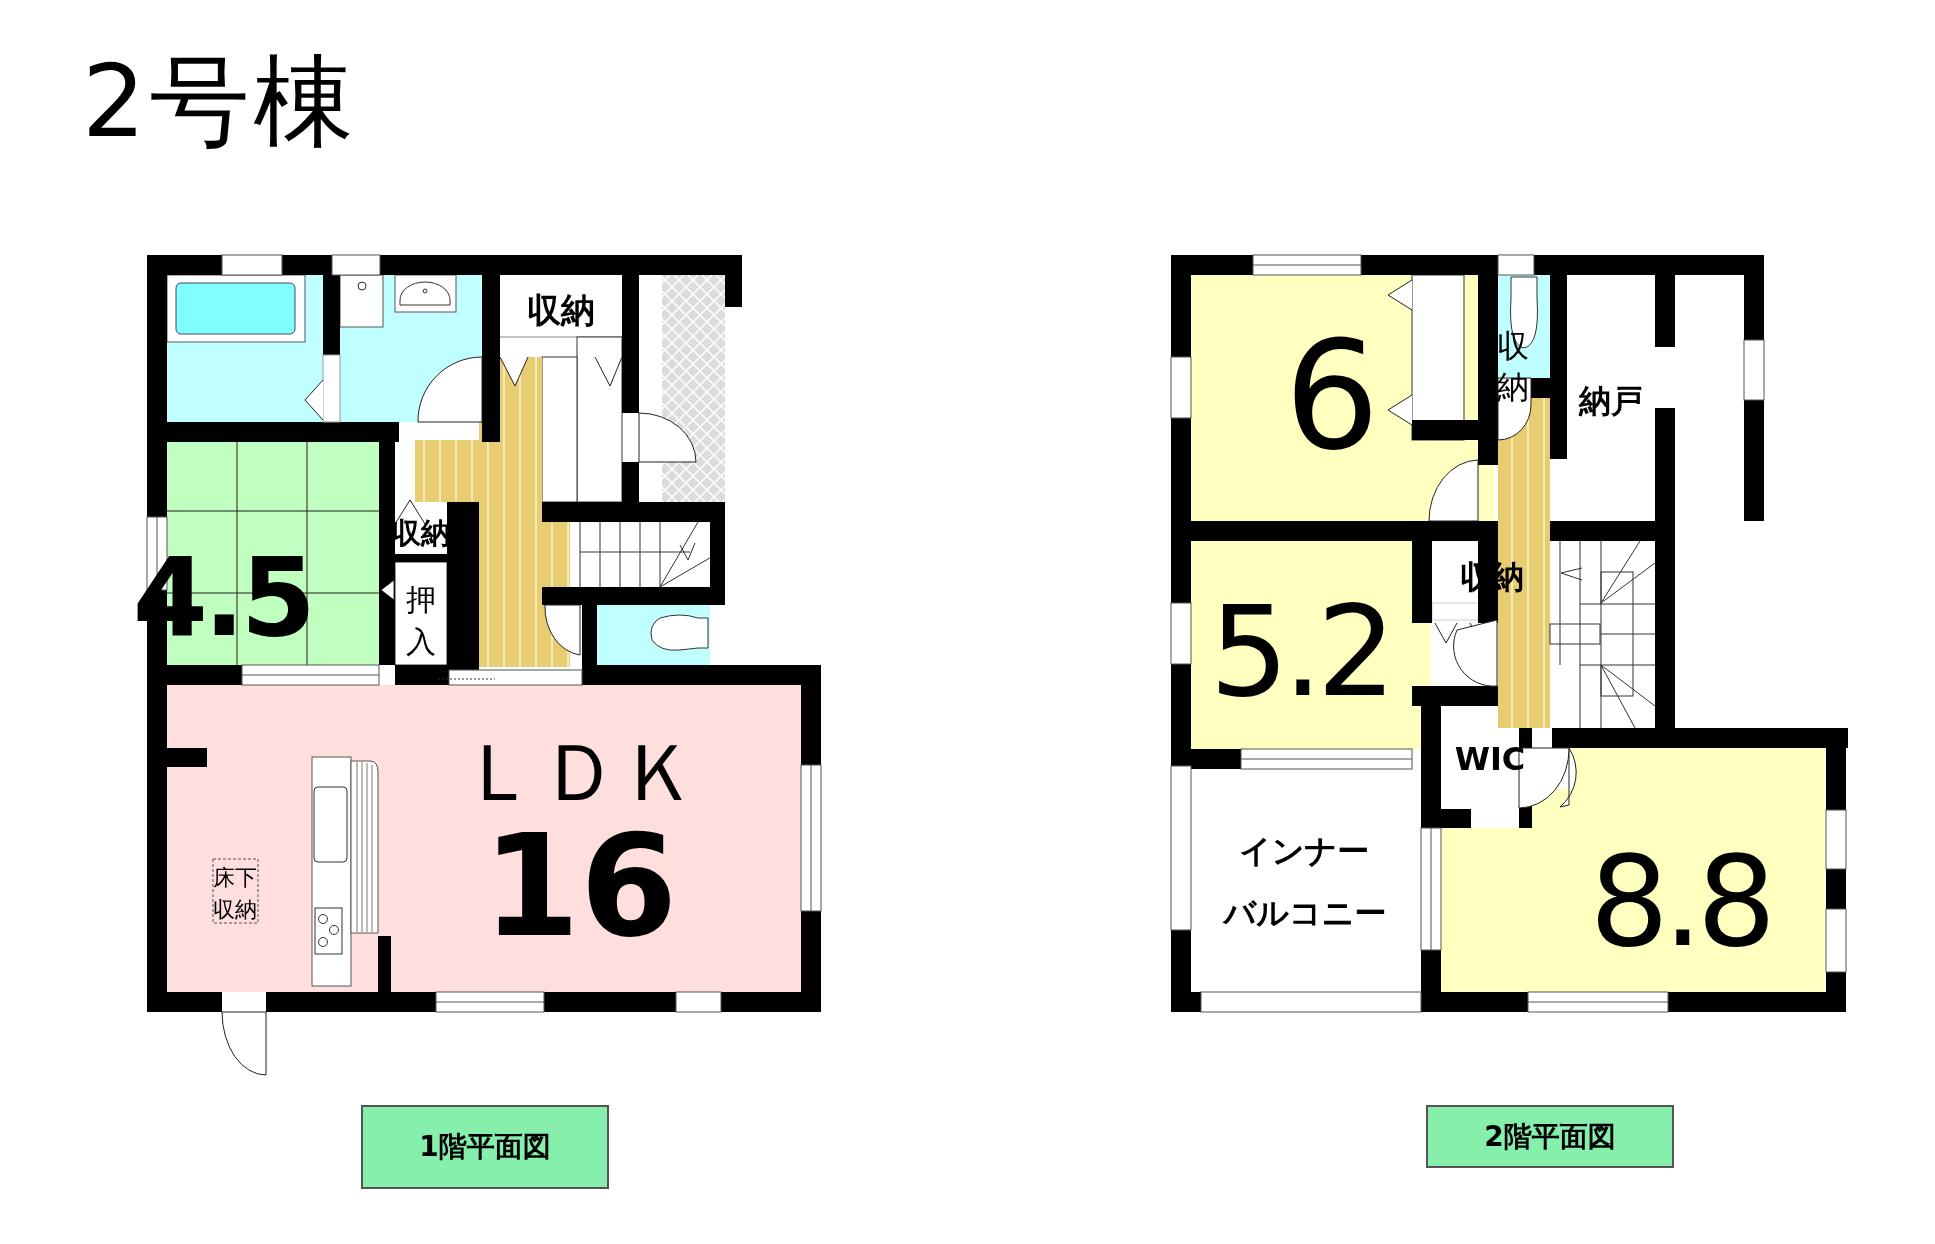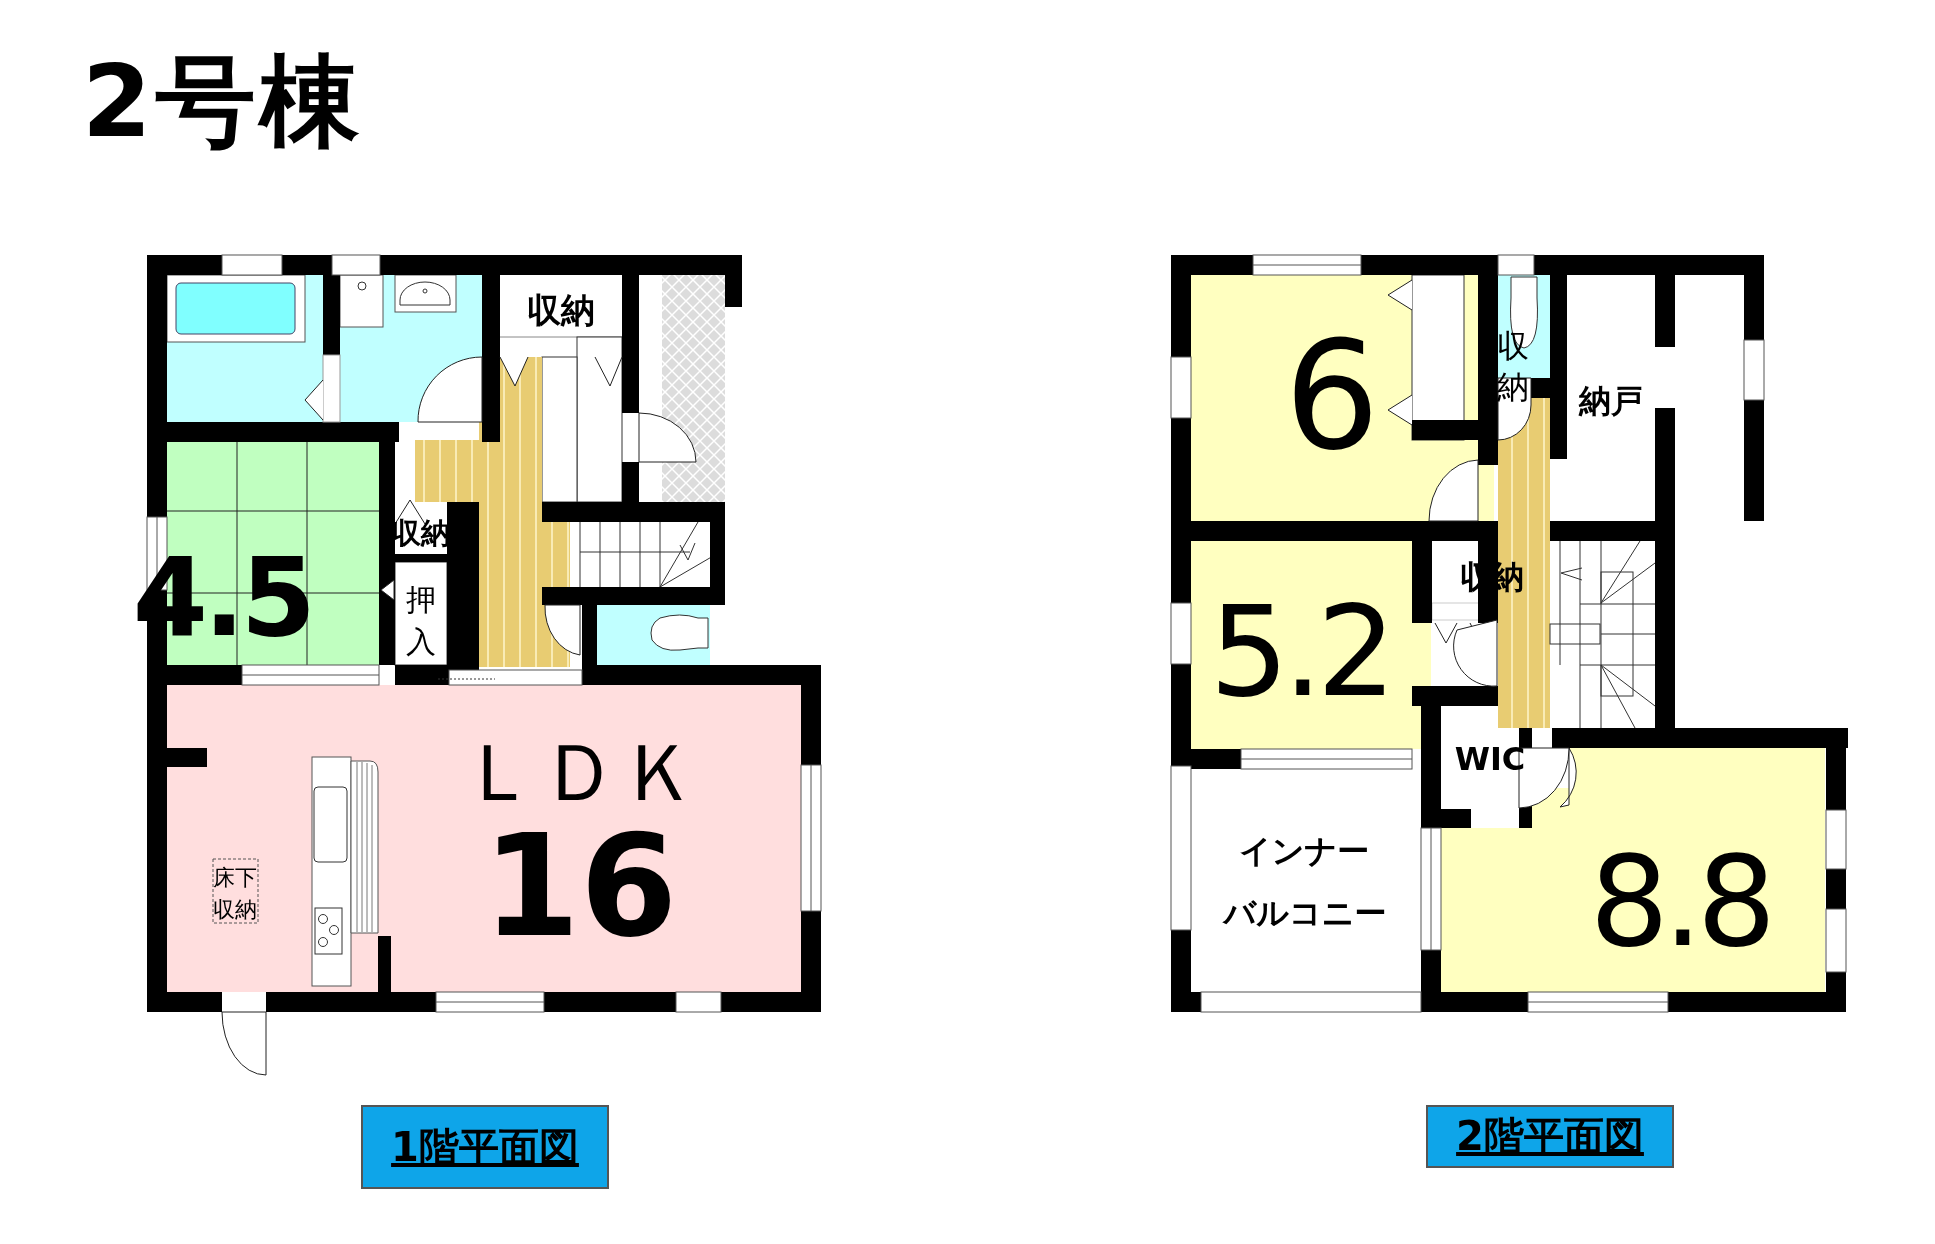--- a/index.html
+++ b/index.html
@@ -1,20 +1,20 @@
 <!DOCTYPE html>
 <html><head>
 <meta charset="utf-8">
 <style>
   html, body { margin:0; padding:0; background:#ffffff; }
   body { width:1935px; height:1244px; position:relative; overflow:hidden; font-family:"DejaVu Sans", sans-serif; }
-  #title { position:absolute; left:82px; top:52px; font-size:100px; font-weight:bold; letter-spacing:4px; color:#000; line-height:1; }
+  #title { position:absolute; left:82px; top:52px; font-size:100px; font-weight:normal; letter-spacing:4px; color:#000; line-height:1; }
   svg#plan { position:absolute; left:0; top:0; }
   .lbl { font-family:"DejaVu Sans", sans-serif; fill:#000; }
-  .floor-label { position:absolute; border:2px solid #555; background:#0ea5e9; display:flex; align-items:center; justify-content:center; font-size:40px; font-weight:bold; color:#000; box-sizing:border-box;text-decoration:underline; }
+  .floor-label { position:absolute; border:2px solid #555; background:#86efac; display:flex; align-items:center; justify-content:center; font-size:28px; font-weight:bold; color:#000; box-sizing:border-box; }
 </style>
 </head>
 <body>
 
 <div id="title">2号棟</div>
 
 <svg id="plan" width="1935" height="1244" viewBox="0 0 1935 1244" xmlns="http://www.w3.org/2000/svg">
   <defs>
     <pattern id="diamond" width="14" height="14" patternUnits="userSpaceOnUse">
       <rect width="14" height="14" fill="#dcdcdc"></rect>

